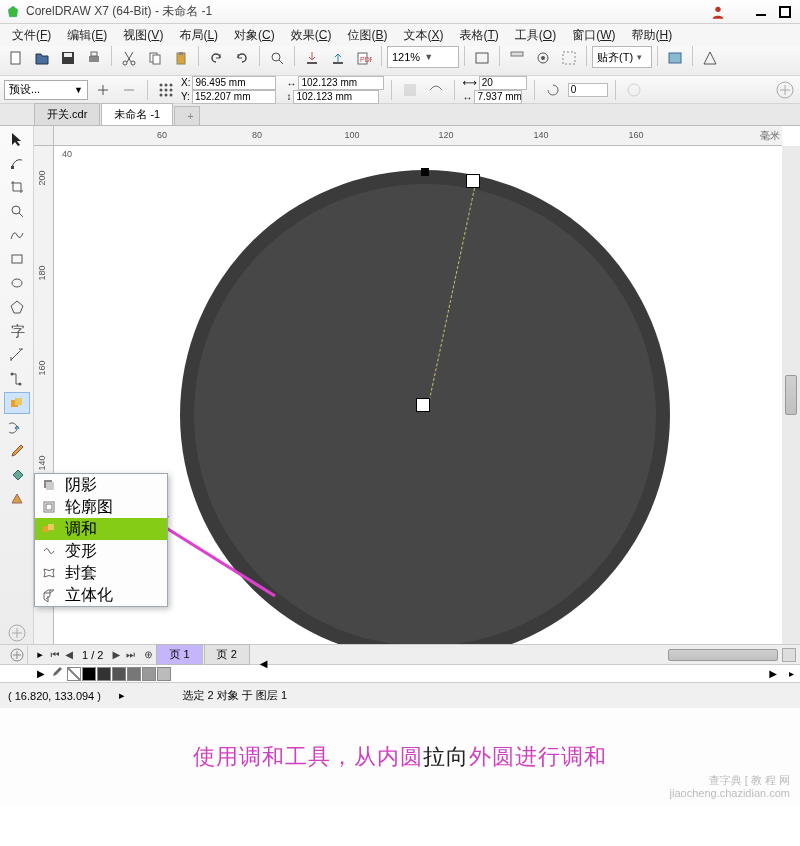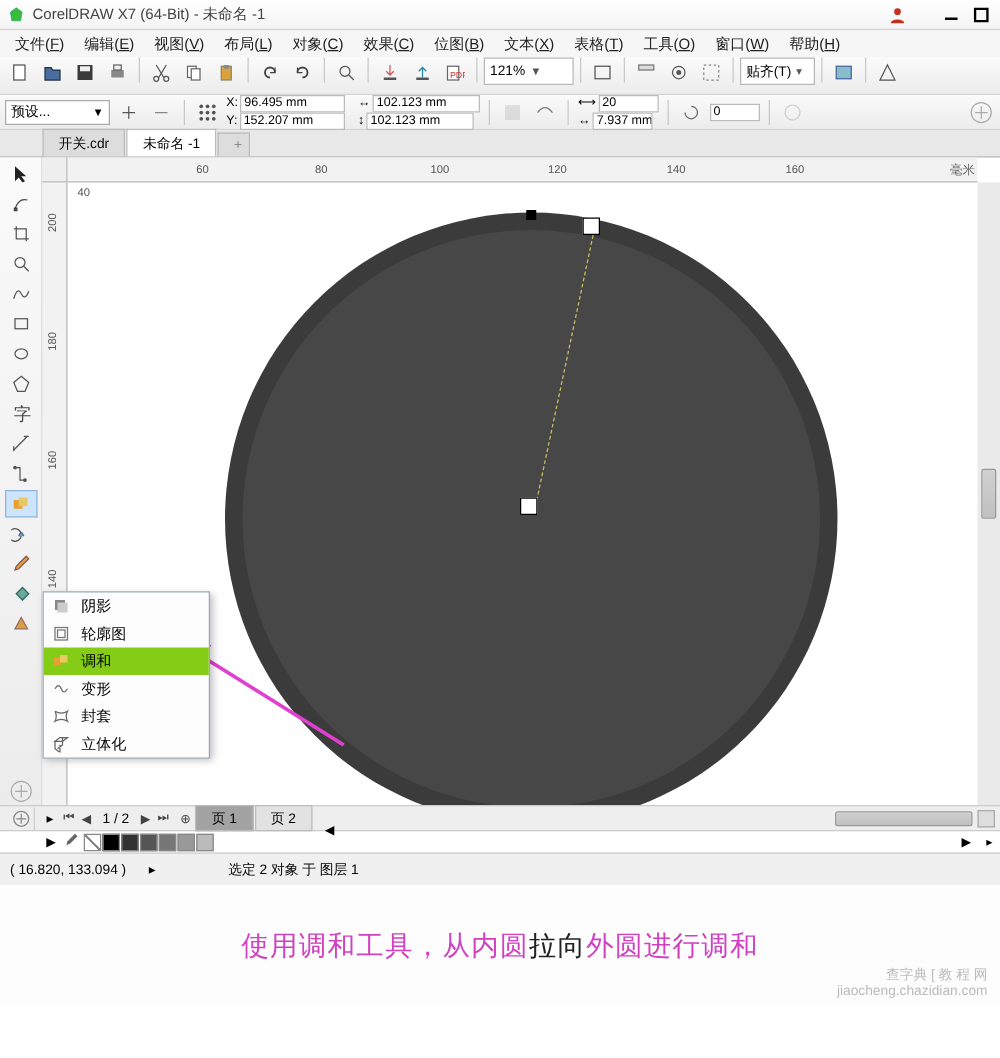--- a/index.html
+++ b/index.html
@@ -136,38 +136,38 @@
       background: #fdfdfd;
       border: 1px solid #9aa8b8;
       box-shadow: 2px 2px 6px rgba(0,0,0,0.25);
       z-index: 20;
     }
     .flyout-item {
       height: 22px;
       display:flex;
       align-items:center;
       padding-left: 6px;
-      font-size: 12px;
+      font-size: 16px;
       gap: 8px;
       cursor: pointer;
     }
     .flyout-item.hover { background: #84cc16; }
     .flyout-icon { width:16px; height:16px; display:flex; align-items:center; justify-content:center; }
     
     .page-nav {
       height: 20px;
       display:flex; align-items:center;
       background: #eee; border-top:1px solid #ccc;
       font-size:11px;
       position: relative;
     }
     .page-nav .plus-btn { width:22px; height:18px; display:flex; align-items:center; justify-content:center; border-right:1px solid #ccc;}
     .nav-group { display:flex; align-items:center; margin-left:2px; }
     .nav-arrow { width:14px; height:16px; display:flex; align-items:center; justify-content:center; font-size:10px; color:#444; }
-    .page-tab { padding: 2px 12px; background:#a3a3a3; border:1px solid #bbb; font-size:11px; margin-left:1px;}
+    .page-tab { padding: 2px 12px; background:#c4b5fd; border:1px solid #bbb; font-size:11px; margin-left:1px;}
     .page-tab.inactive { background:#e2e2e2; }
     .h-scroll-thumb { position:absolute; right:22px; width:110px; height:12px; background:linear-gradient(#d0d0d0,#c0c0c0); border:1px solid #999; border-radius:2px; top:4px;}
     .h-scroll-rbtn { position:absolute; right:4px; width:14px; height:14px; background:#ddd; border:1px solid #aaa; top:3px;}
     
     .palette-row {
       height: 18px; display:flex; align-items:center; background:#fff; border-top:1px solid #ccc; gap:0;
     }
     .pal-swatch { width:14px; height:14px; border:1px solid #888; margin-left:1px;}
     .pal-none { background:#fff; position:relative;}
     .pal-none:after { content:""; position:absolute; left:0; top:0; right:0; bottom:0; background: linear-gradient(to top right, transparent 45%, #888 45%, #888 55%, transparent 55%);}

